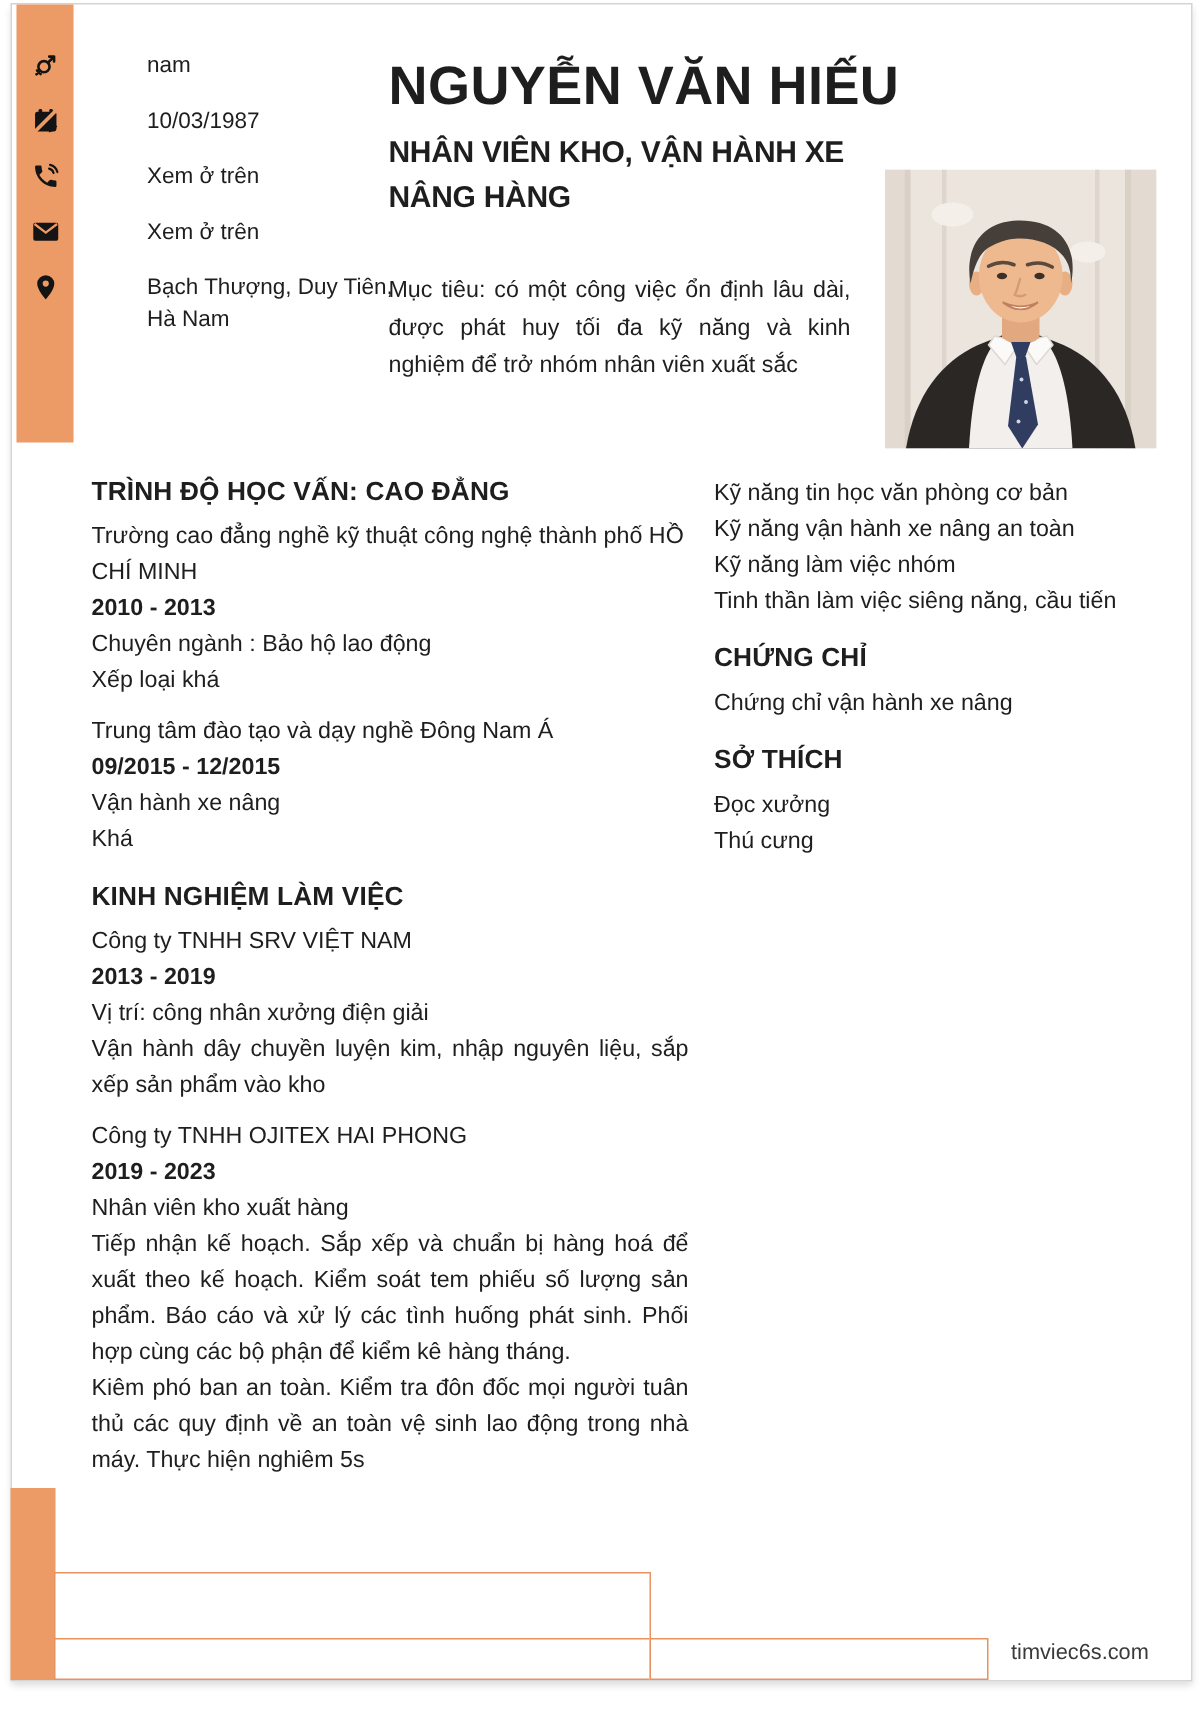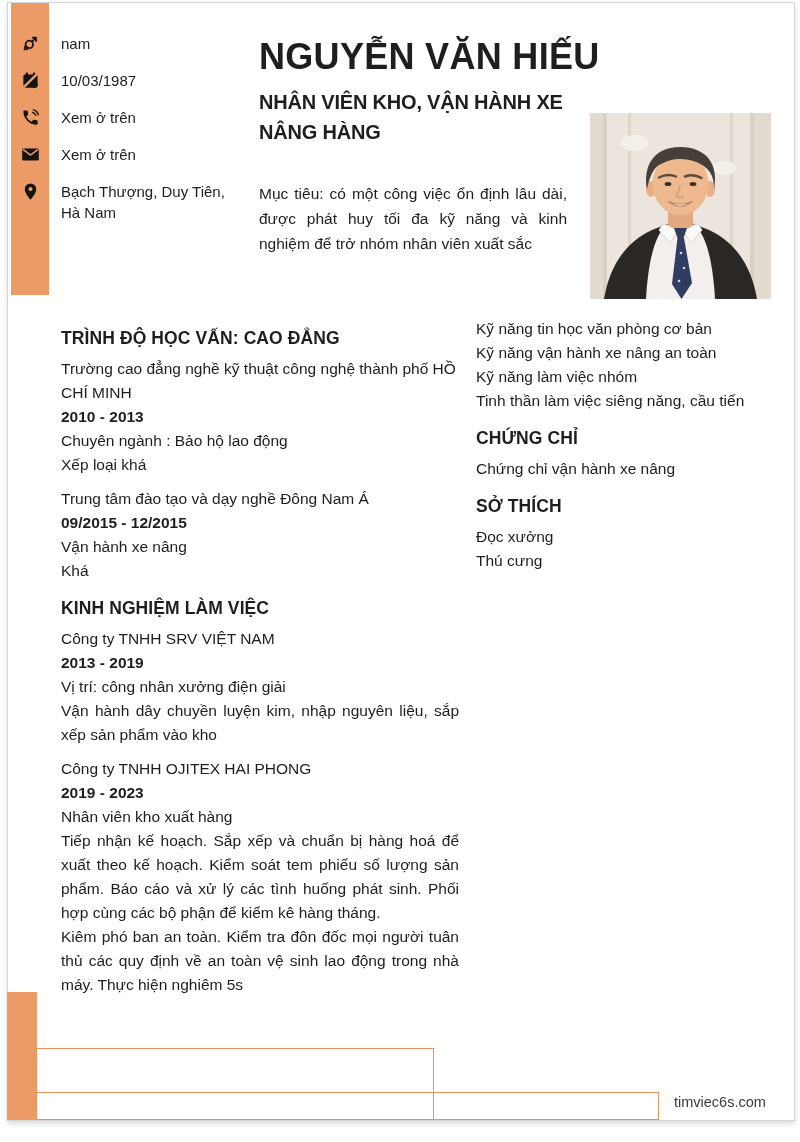--- a/index.html
+++ b/index.html
@@ -14,33 +14,33 @@
     font-family:"Liberation Sans","DejaVu Sans",sans-serif;color:var(--ink);
     overflow:hidden;
   }
   .page{
     position:absolute;left:7px;top:2px;width:788px;height:1119px;
     background:#fff;border:1px solid #d4d4d4;
     box-shadow:0 3px 5px rgba(0,0,0,.14);
   }
   
   .accent-bar{position:absolute;left:3px;top:0;width:38px;height:292px;background:var(--accent);}
-  .contact-row{position:absolute;left:3px;display:flex;align-items:flex-start;}
+  .contact-row{position:absolute;left:3px;display:flex;align-items:flex-start;gap:37px;}
   .contact-icon{width:38px;display:flex;justify-content:center;flex:0 0 38px;padding-top:1px;}
   .contact-icon svg{width:19px;height:19px;}
   .contact-label{margin-left:12px;font-size:15px;line-height:21px;width:178px;}
   .name{position:absolute;left:251px;top:33px;font-size:36px;font-weight:700;letter-spacing:.3px;white-space:nowrap;}
   .job{position:absolute;left:251px;top:84px;width:322px;font-size:20px;font-weight:700;line-height:30px;letter-spacing:-.2px;}
   .objective{position:absolute;left:251px;top:178px;width:308px;font-size:15.5px;line-height:25px;text-align:justify;}
   .photo{position:absolute;left:582px;top:110px;width:181px;height:186px;}
   .photo svg{display:block;width:100%;height:100%;}
   
   .col-left{position:absolute;left:53px;top:314px;width:398px;}
   .col-right{position:absolute;left:468px;top:314px;width:308px;}
-  .section-heading{font-size:17.5px;font-weight:700;margin:11px 0 8px;letter-spacing:.1px;}
+  .section-heading{font-size:17.5px;font-weight:700;margin:0 0 8px;letter-spacing:.1px;}
   .section{margin-bottom:15px;}
   .entry{margin-bottom:10px;}
   .line{font-size:15.5px;line-height:24px;}
   .bold{font-weight:700;}
   .justify{text-align:justify;}
   
   .footer-bar{position:absolute;left:-1px;top:989px;width:30px;height:128px;background:var(--accent);}
   .footer-box{position:absolute;background:#fff;border:1px solid var(--box-border);}
   .box-a{left:28px;top:1045px;width:398px;height:45px;}
   .box-b{left:28px;top:1089px;width:398px;height:28px;}

